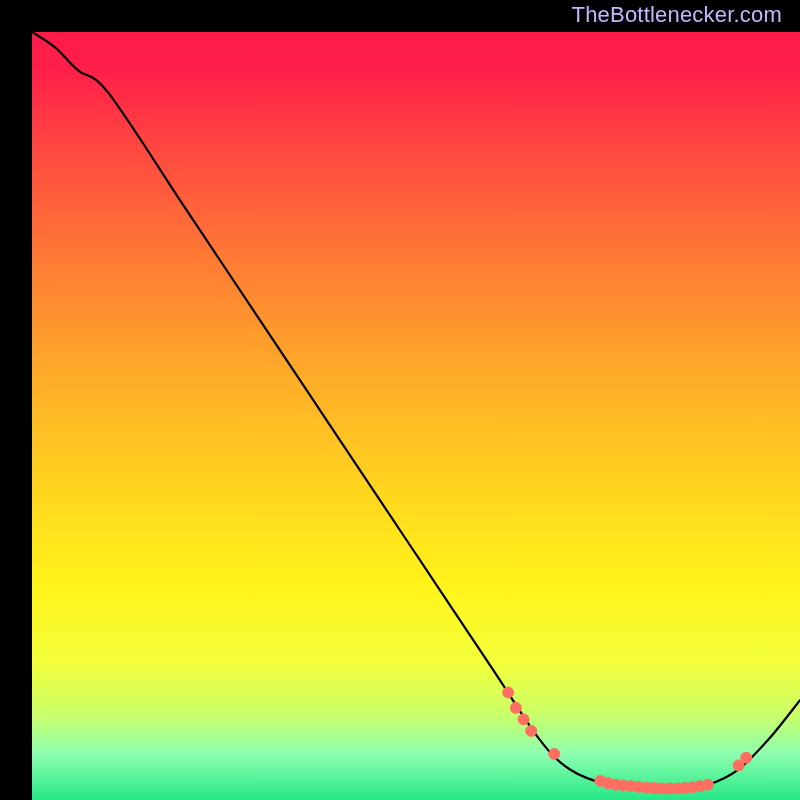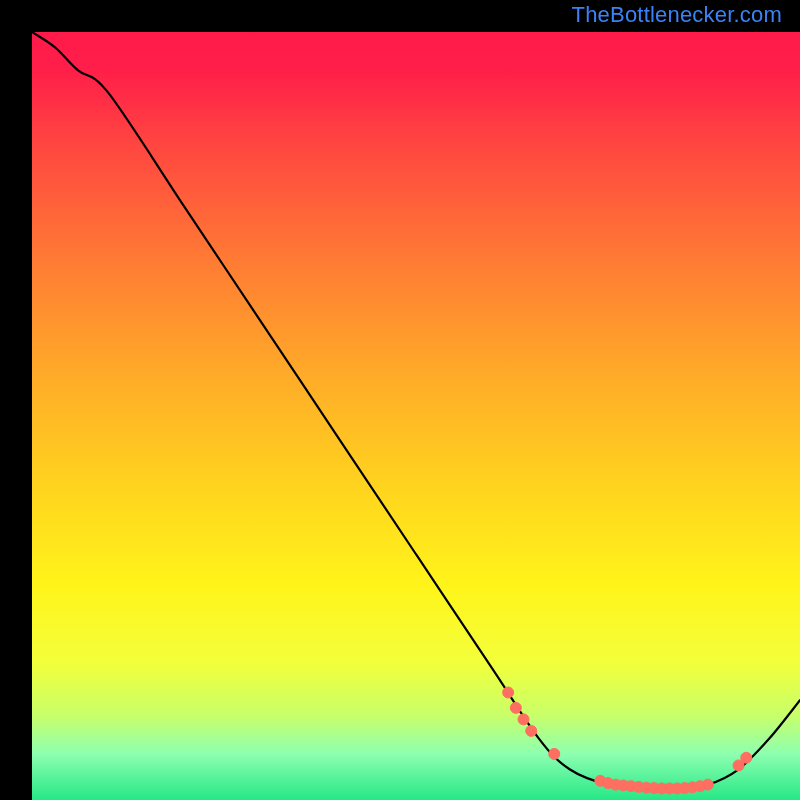--- a/index.html
+++ b/index.html
@@ -23,21 +23,21 @@
     position: absolute;
     left: 16px;
     top: 16px;
     width: 768px;
     height: 768px;
   }
   .watermark {
     position: absolute;
     top: 2px;
     right: 18px;
-    color: #3b82f6;
+    color: #c4b5fd;
     font-size: 22px;
     font-weight: 500;
     letter-spacing: 0.2px;
     user-select: none;
   }
 </style>
 </head>
 <body>
 
 <div class="frame">

